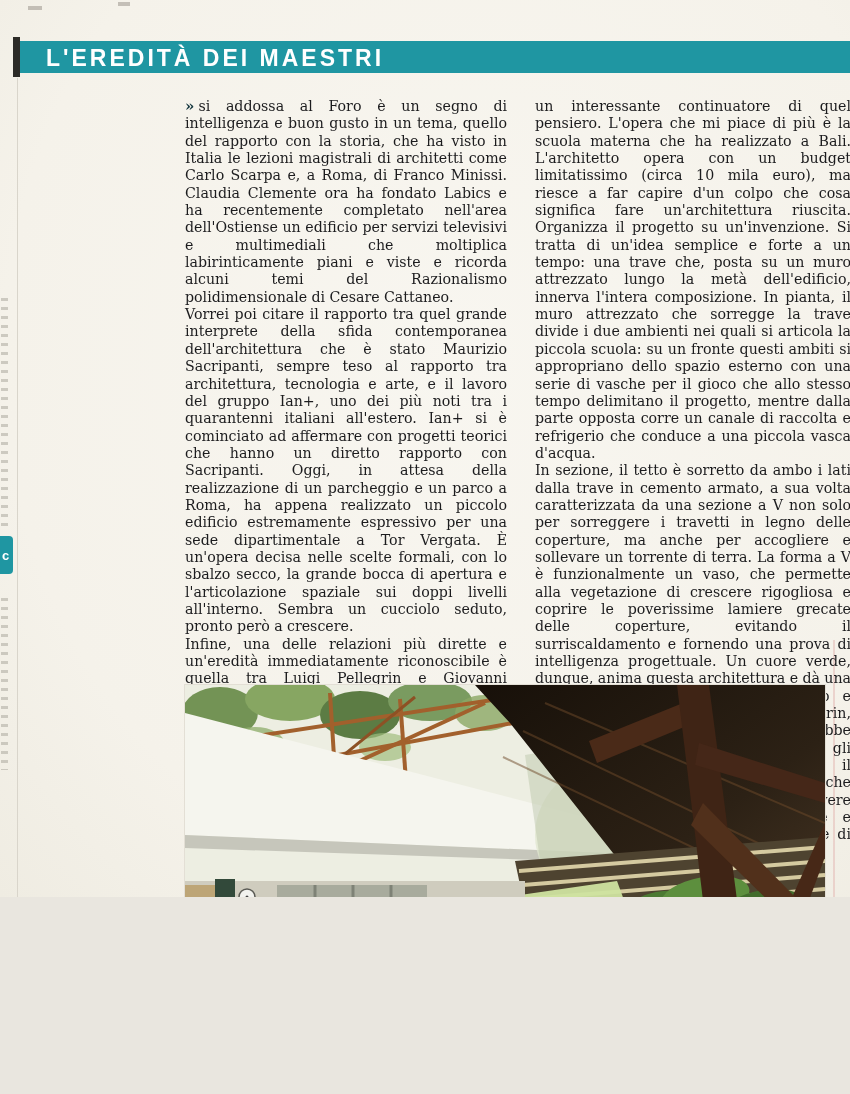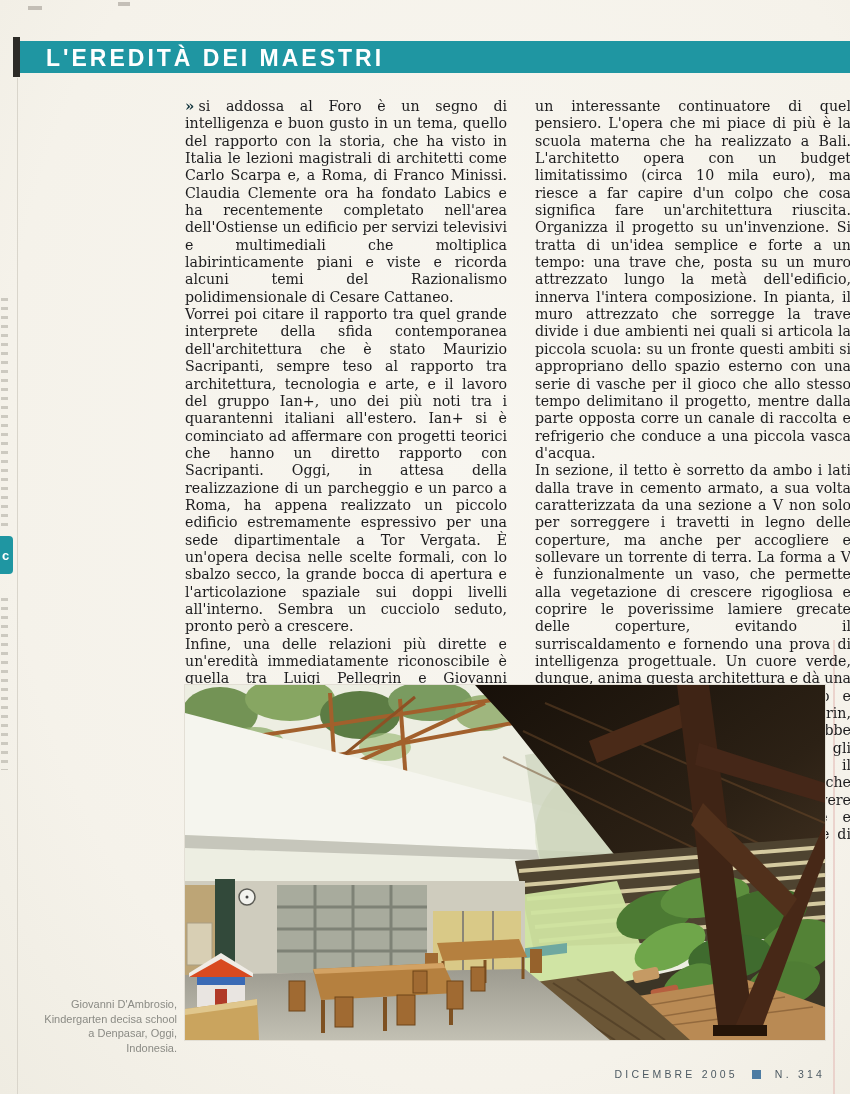--- a/index.html
+++ b/index.html
@@ -5,21 +5,21 @@
   :root{
     --teal:#1f96a2;
     --logo-red:#e41509;
     --footer-square:#4d7ca3;
     --ink:#1c1c1e;
     --paper:#f5f2ea;
   }
   html,body{margin:0;padding:0;}
   body{background:#e9e6df;font-family:"Liberation Sans",sans-serif;}
   .page{
-    position:relative;width:850px;height:1094px;margin:0 auto;
+    position:relative;width:850px;height:897px;margin:0 auto;
     background:
       radial-gradient(ellipse at 55% 40%, #f8f6f0 0%, var(--paper) 70%, #efece2 100%);
     overflow:hidden;
   }
   
   .reg-dash{position:absolute;background:#9a968c;opacity:.55;}
   
   .header-black-bar{position:absolute;left:13px;top:37px;width:7px;height:40px;background:#2c2b27;}
   .header-bar{position:absolute;left:20px;top:41px;width:830px;height:32px;background:var(--teal);}
   .header-title{

